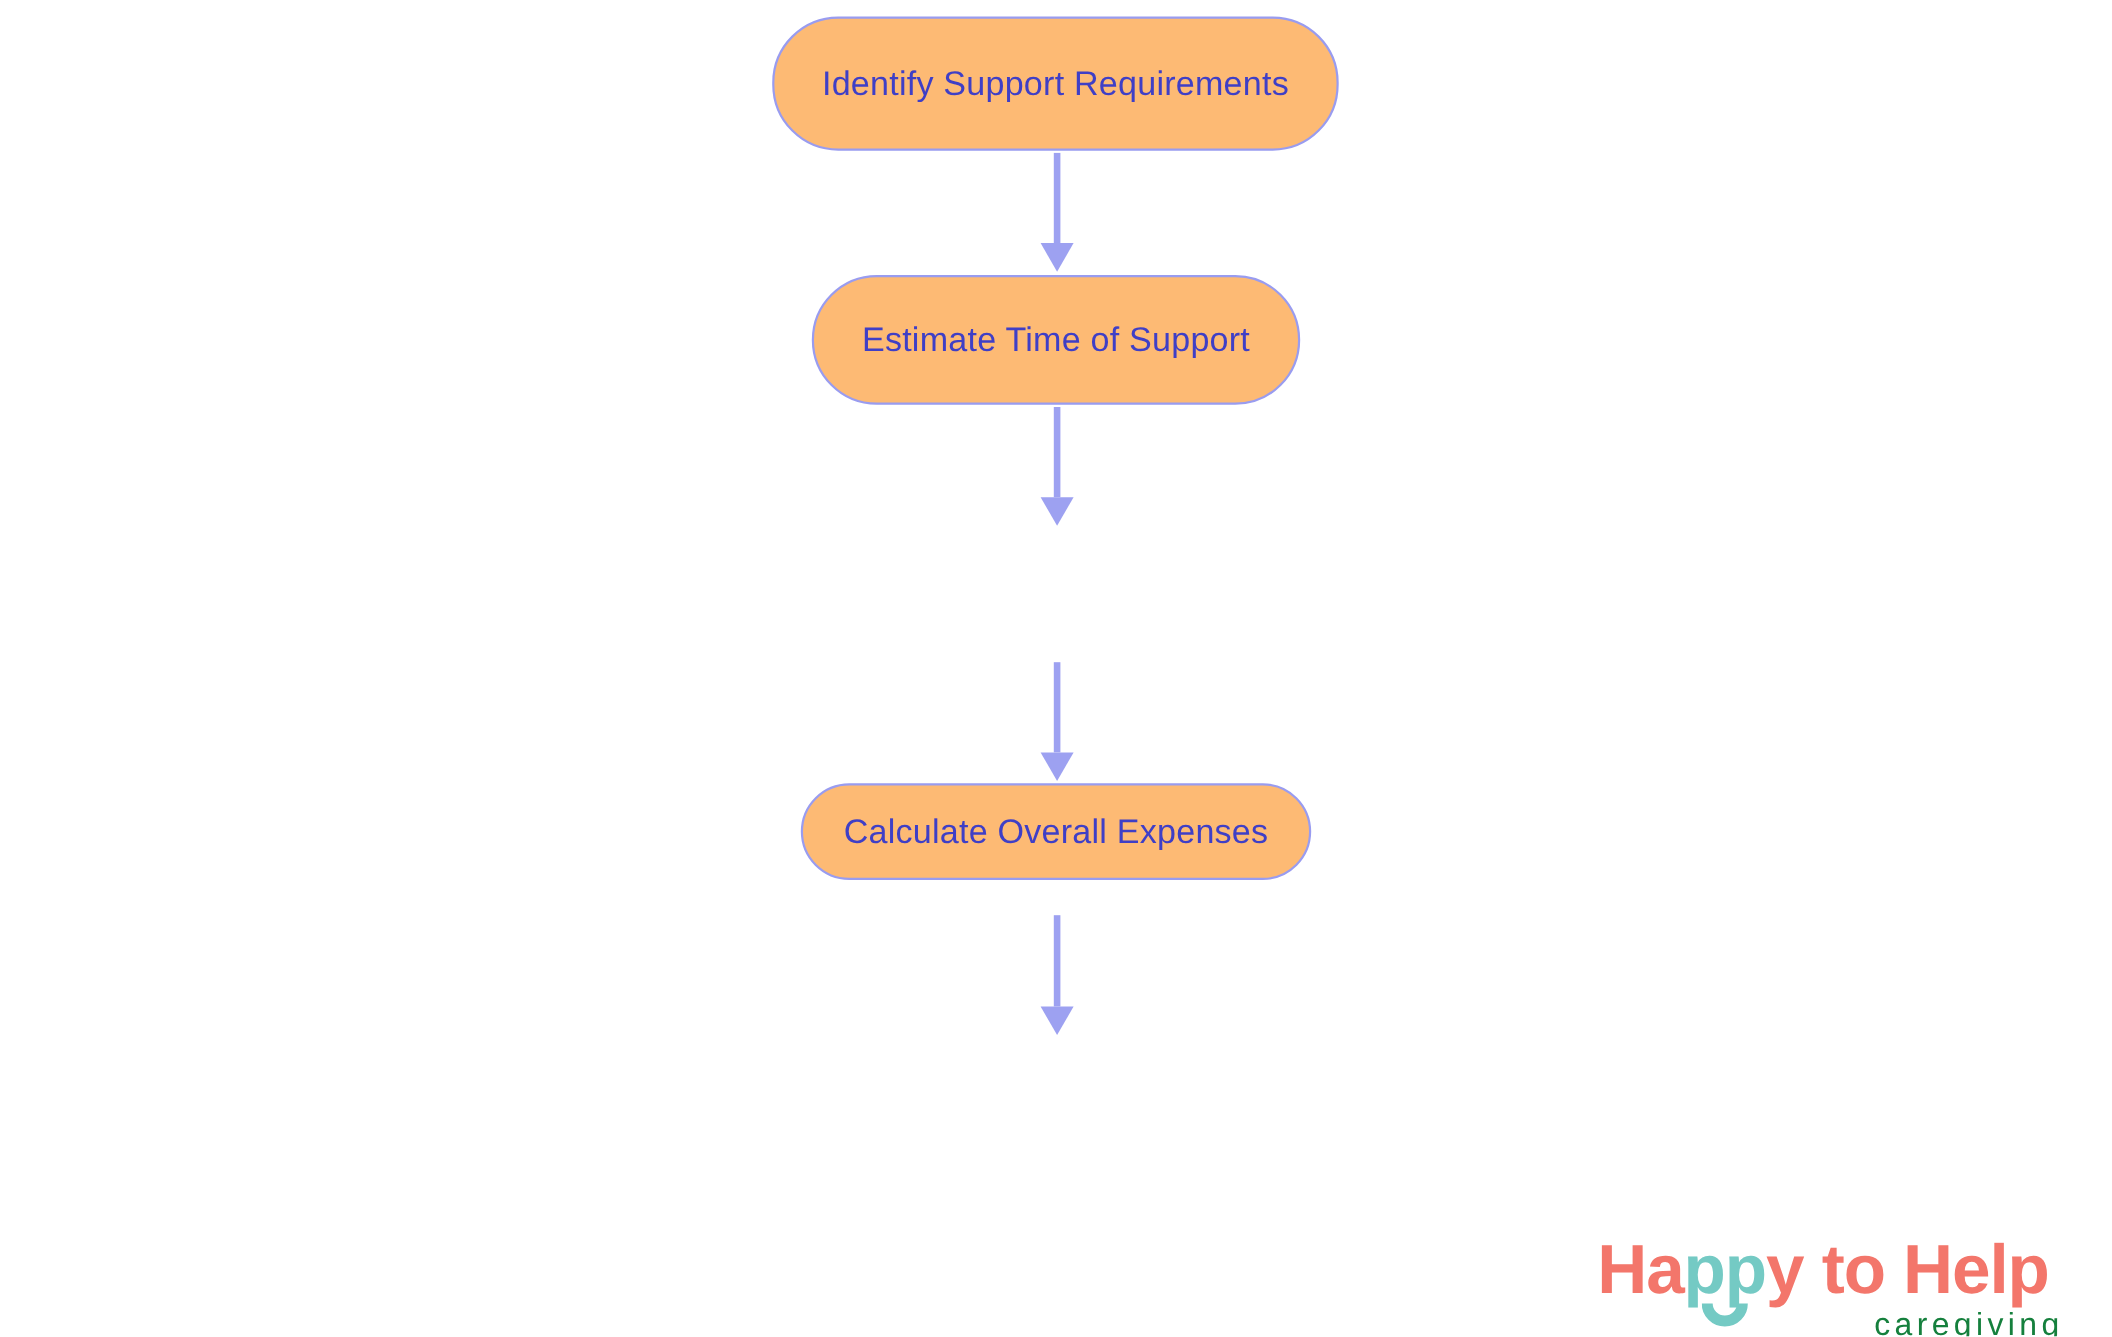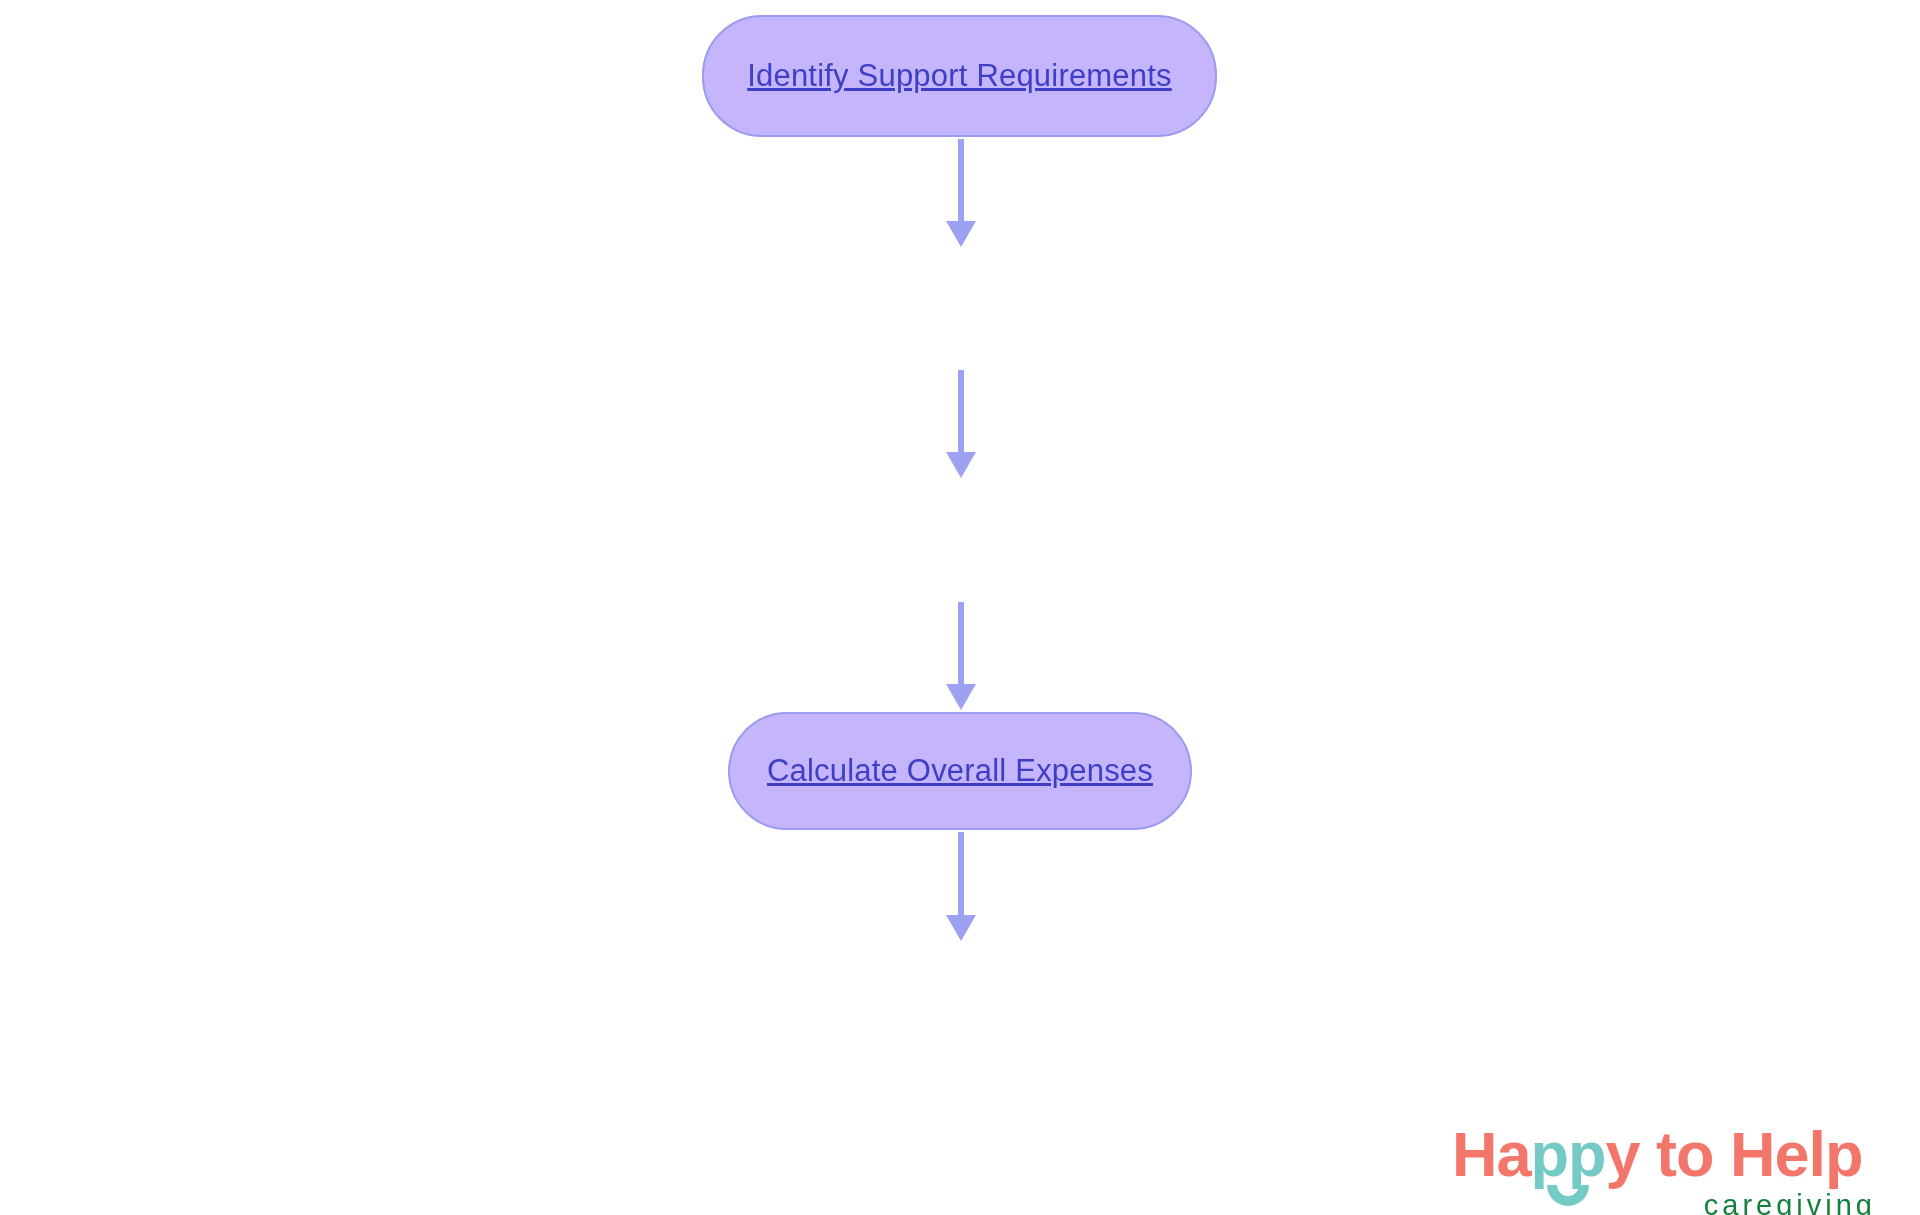--- a/index.html
+++ b/index.html
@@ -10,36 +10,35 @@
     position:relative;
     width:1920px;
     height:1215px;
     background:#ffffff;
     overflow:hidden;
   }
 
   
   .node {
     position:absolute;
-    background:#c4b5fd;
+    background:#fdba74;
     border:2px solid #999cf0;
     border-radius:60px;
     display:flex;
     align-items:center;
     justify-content:center;
     color:#3f3fc6;
     font-size:31px;
     letter-spacing:0.2px;
     text-align:center;
-    text-decoration:underline;
   }
   .node-1 { left:702px; top:15px;  width:515px; height:122px; }
   .node-2 { left:738px; top:250px; width:444px; height:118px; }
   .node-3 { left:718px; top:480px; width:484px; height:120px; }
-  .node-4 { left:728px; top:712px; width:464px; height:118px; }
+  .node-4 { left:728px; top:712px; width:464px; height:88px; }
   .node-5 { left:778px; top:943px; width:369px; height:117px; }
 
   
   .arrow {
     position:absolute;
     left:958px;
     width:6px;
     background:#9da1f1;
   }
   .arrow::after {
@@ -102,20 +101,23 @@
 <body>
 
 <div class="canvas">
 
   <div class="node node-1">
     <span>Identify Support Requirements</span>
   </div>
 
   <div class="arrow arrow-1"></div>
 
+  <div class="node node-2">
+    <span>Estimate Time of Support</span>
+  </div>
 
   <div class="arrow arrow-2"></div>
 
 
   <div class="arrow arrow-3"></div>
 
   <div class="node node-4">
     <span>Calculate Overall Expenses</span>
   </div>
 

